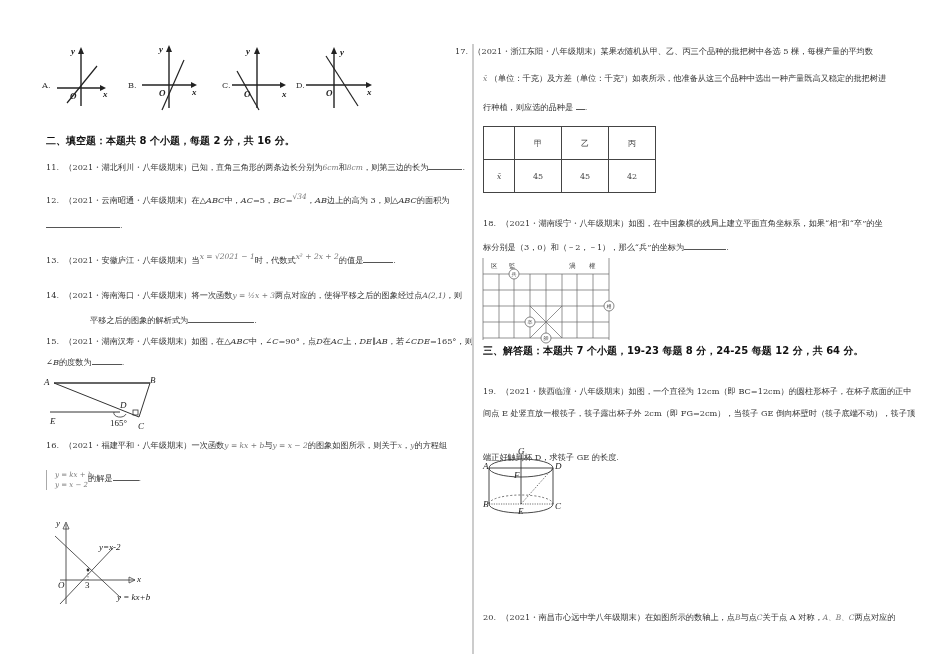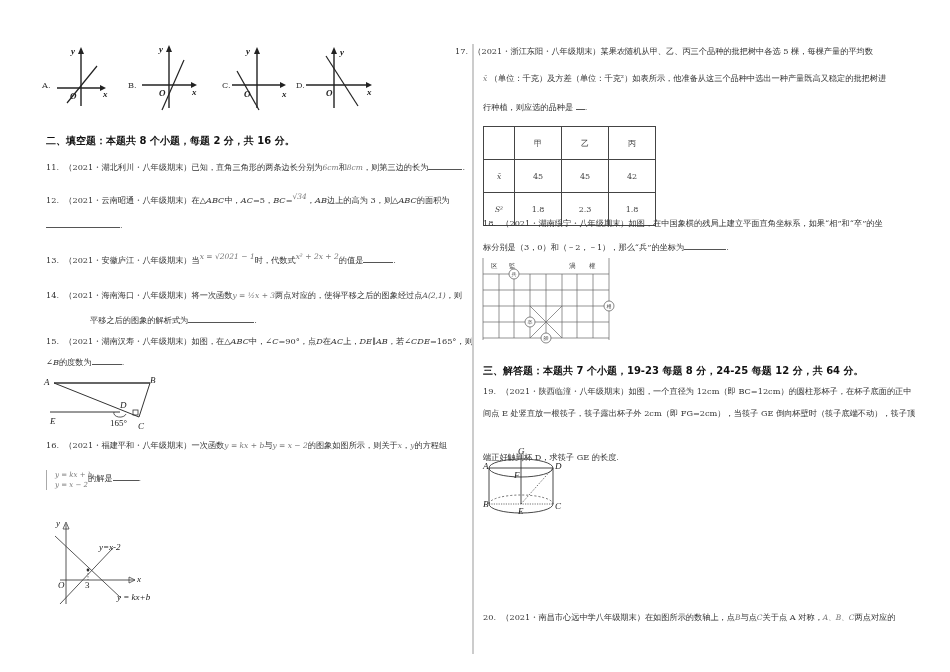--- a/index.html
+++ b/index.html
@@ -158,26 +158,20 @@
     <td>甲</td>
     <td>乙</td>
     <td>丙</td>
   </tr>
   <tr>
     <td class="first math">x̄</td>
     <td>45</td>
     <td>45</td>
     <td>42</td>
   </tr>
-  <tr>
-    <td class="first math">S²</td>
-    <td>1.8</td>
-    <td>2.3</td>
-    <td>1.8</td>
-  </tr>
 </tbody>
   </table>
 
 <div class="abs txt" style="left:483px;top:218px;">
   <span>18.</span>&nbsp;&nbsp;<span>（2021・湖南绥宁・八年级期末）</span><span>如图，在中国象棋的残局上建立平面直角坐标系，如果“相”和“卒”的坐</span>
 </div>
 <div class="abs txt" style="left:483px;top:240px;">
   <span>标分别是（3，0）和（－2，－1），那么“兵”的坐标为</span><span class="blank" style="width:42px;"></span><span>.</span>
 </div>
 <svg style="left:483px;top:258px;" width="140" height="84">
@@ -212,21 +206,21 @@
     <circle cx="63" cy="80" r="5"></circle>
   </g>
   <g font-size="5" fill="#333" font-family="DejaVu Sans, sans-serif" text-anchor="middle">
     <text x="31" y="18">兵</text>
     <text x="126" y="50">相</text>
     <text x="47" y="66">卒</text>
     <text x="63" y="82">帥</text>
   </g>
 </svg>
 
-<div class="abs sec" style="left:483px;top:364px;">三、解答题：本题共 7 个小题，19-23 每题 8 分，24-25 每题 12 分，共 64 分。</div>
+<div class="abs sec" style="left:483px;top:344px;">三、解答题：本题共 7 个小题，19-23 每题 8 分，24-25 每题 12 分，共 64 分。</div>
 
 <div class="abs txt" style="left:483px;top:386px;">
   <span>19.</span>&nbsp;&nbsp;<span>（2021・陕西临潼・八年级期末）</span><span>如图，一个直径为 12cm（即 BC=12cm）的圆柱形杯子，在杯子底面的正中</span>
 </div>
 <div class="abs txt" style="left:483px;top:408px;">
   <span>间点 E 处竖直放一根筷子，筷子露出杯子外 2cm（即 FG=2cm），当筷子 GE 倒向杯壁时（筷子底端不动），筷子顶</span>
 </div>
 <div class="abs txt" style="left:483px;top:452px;">
   <span>端正好触到杯 D，求筷子 GE 的长度.</span>
 </div>

